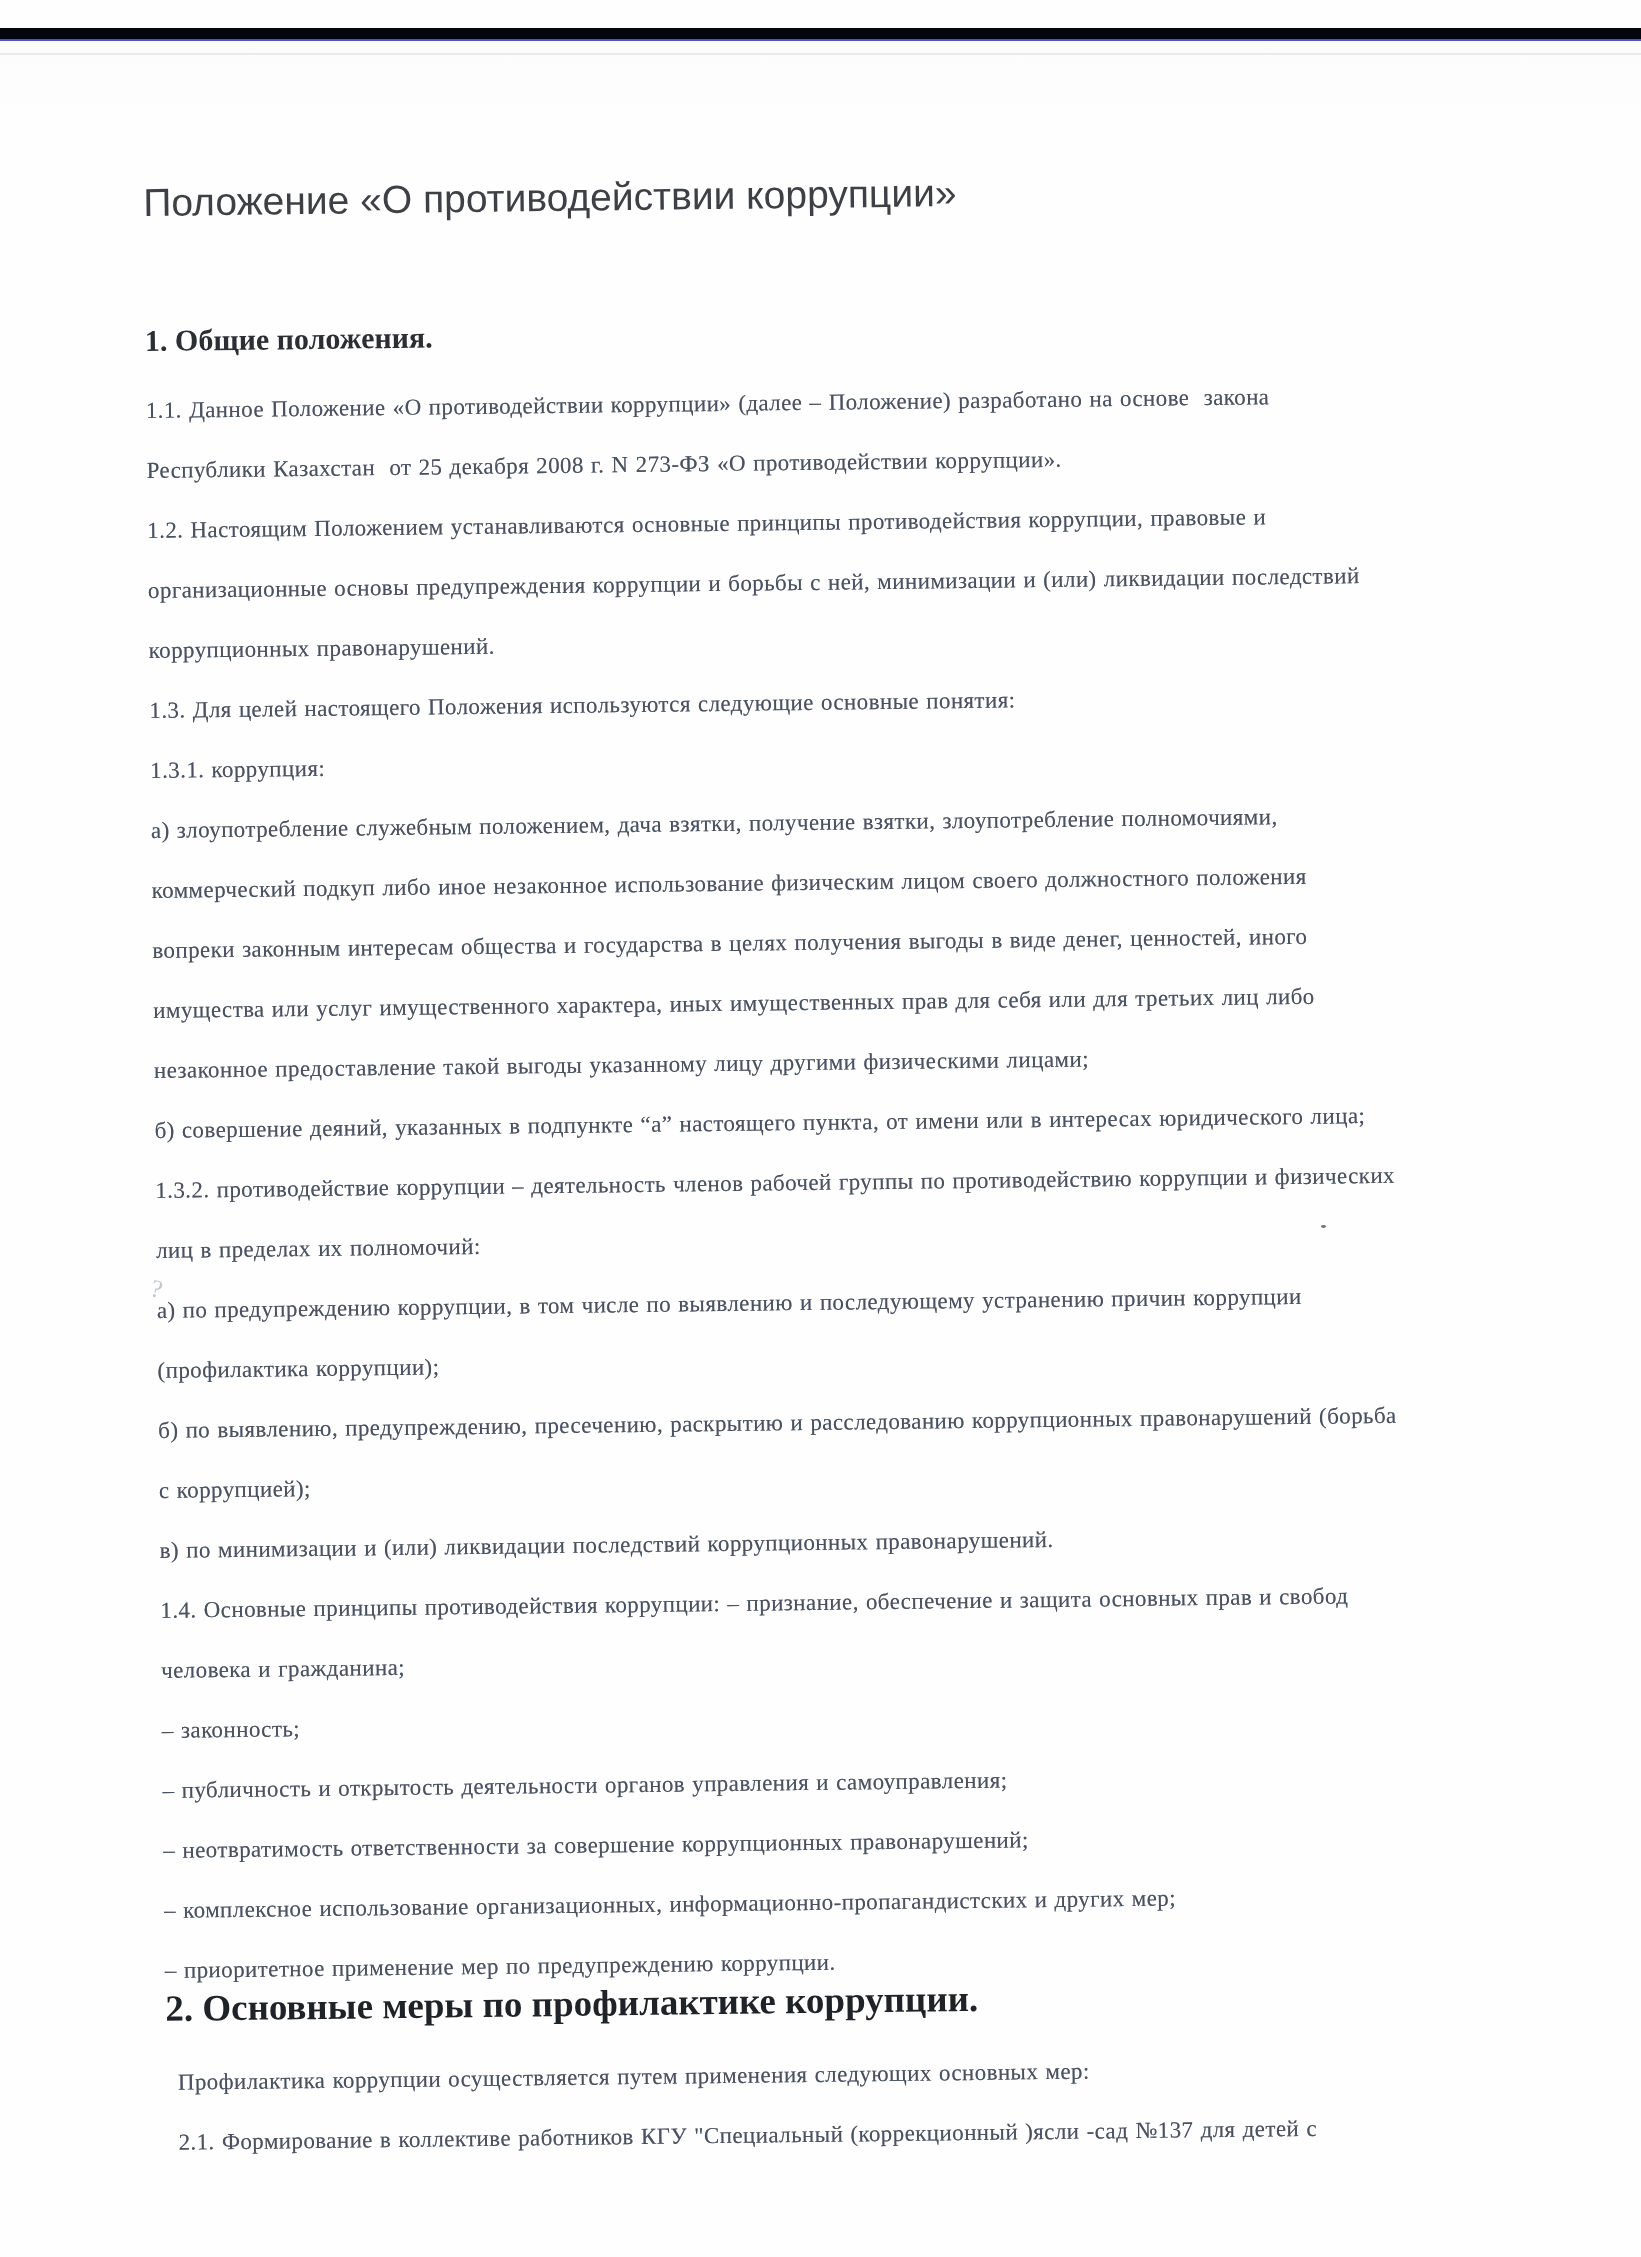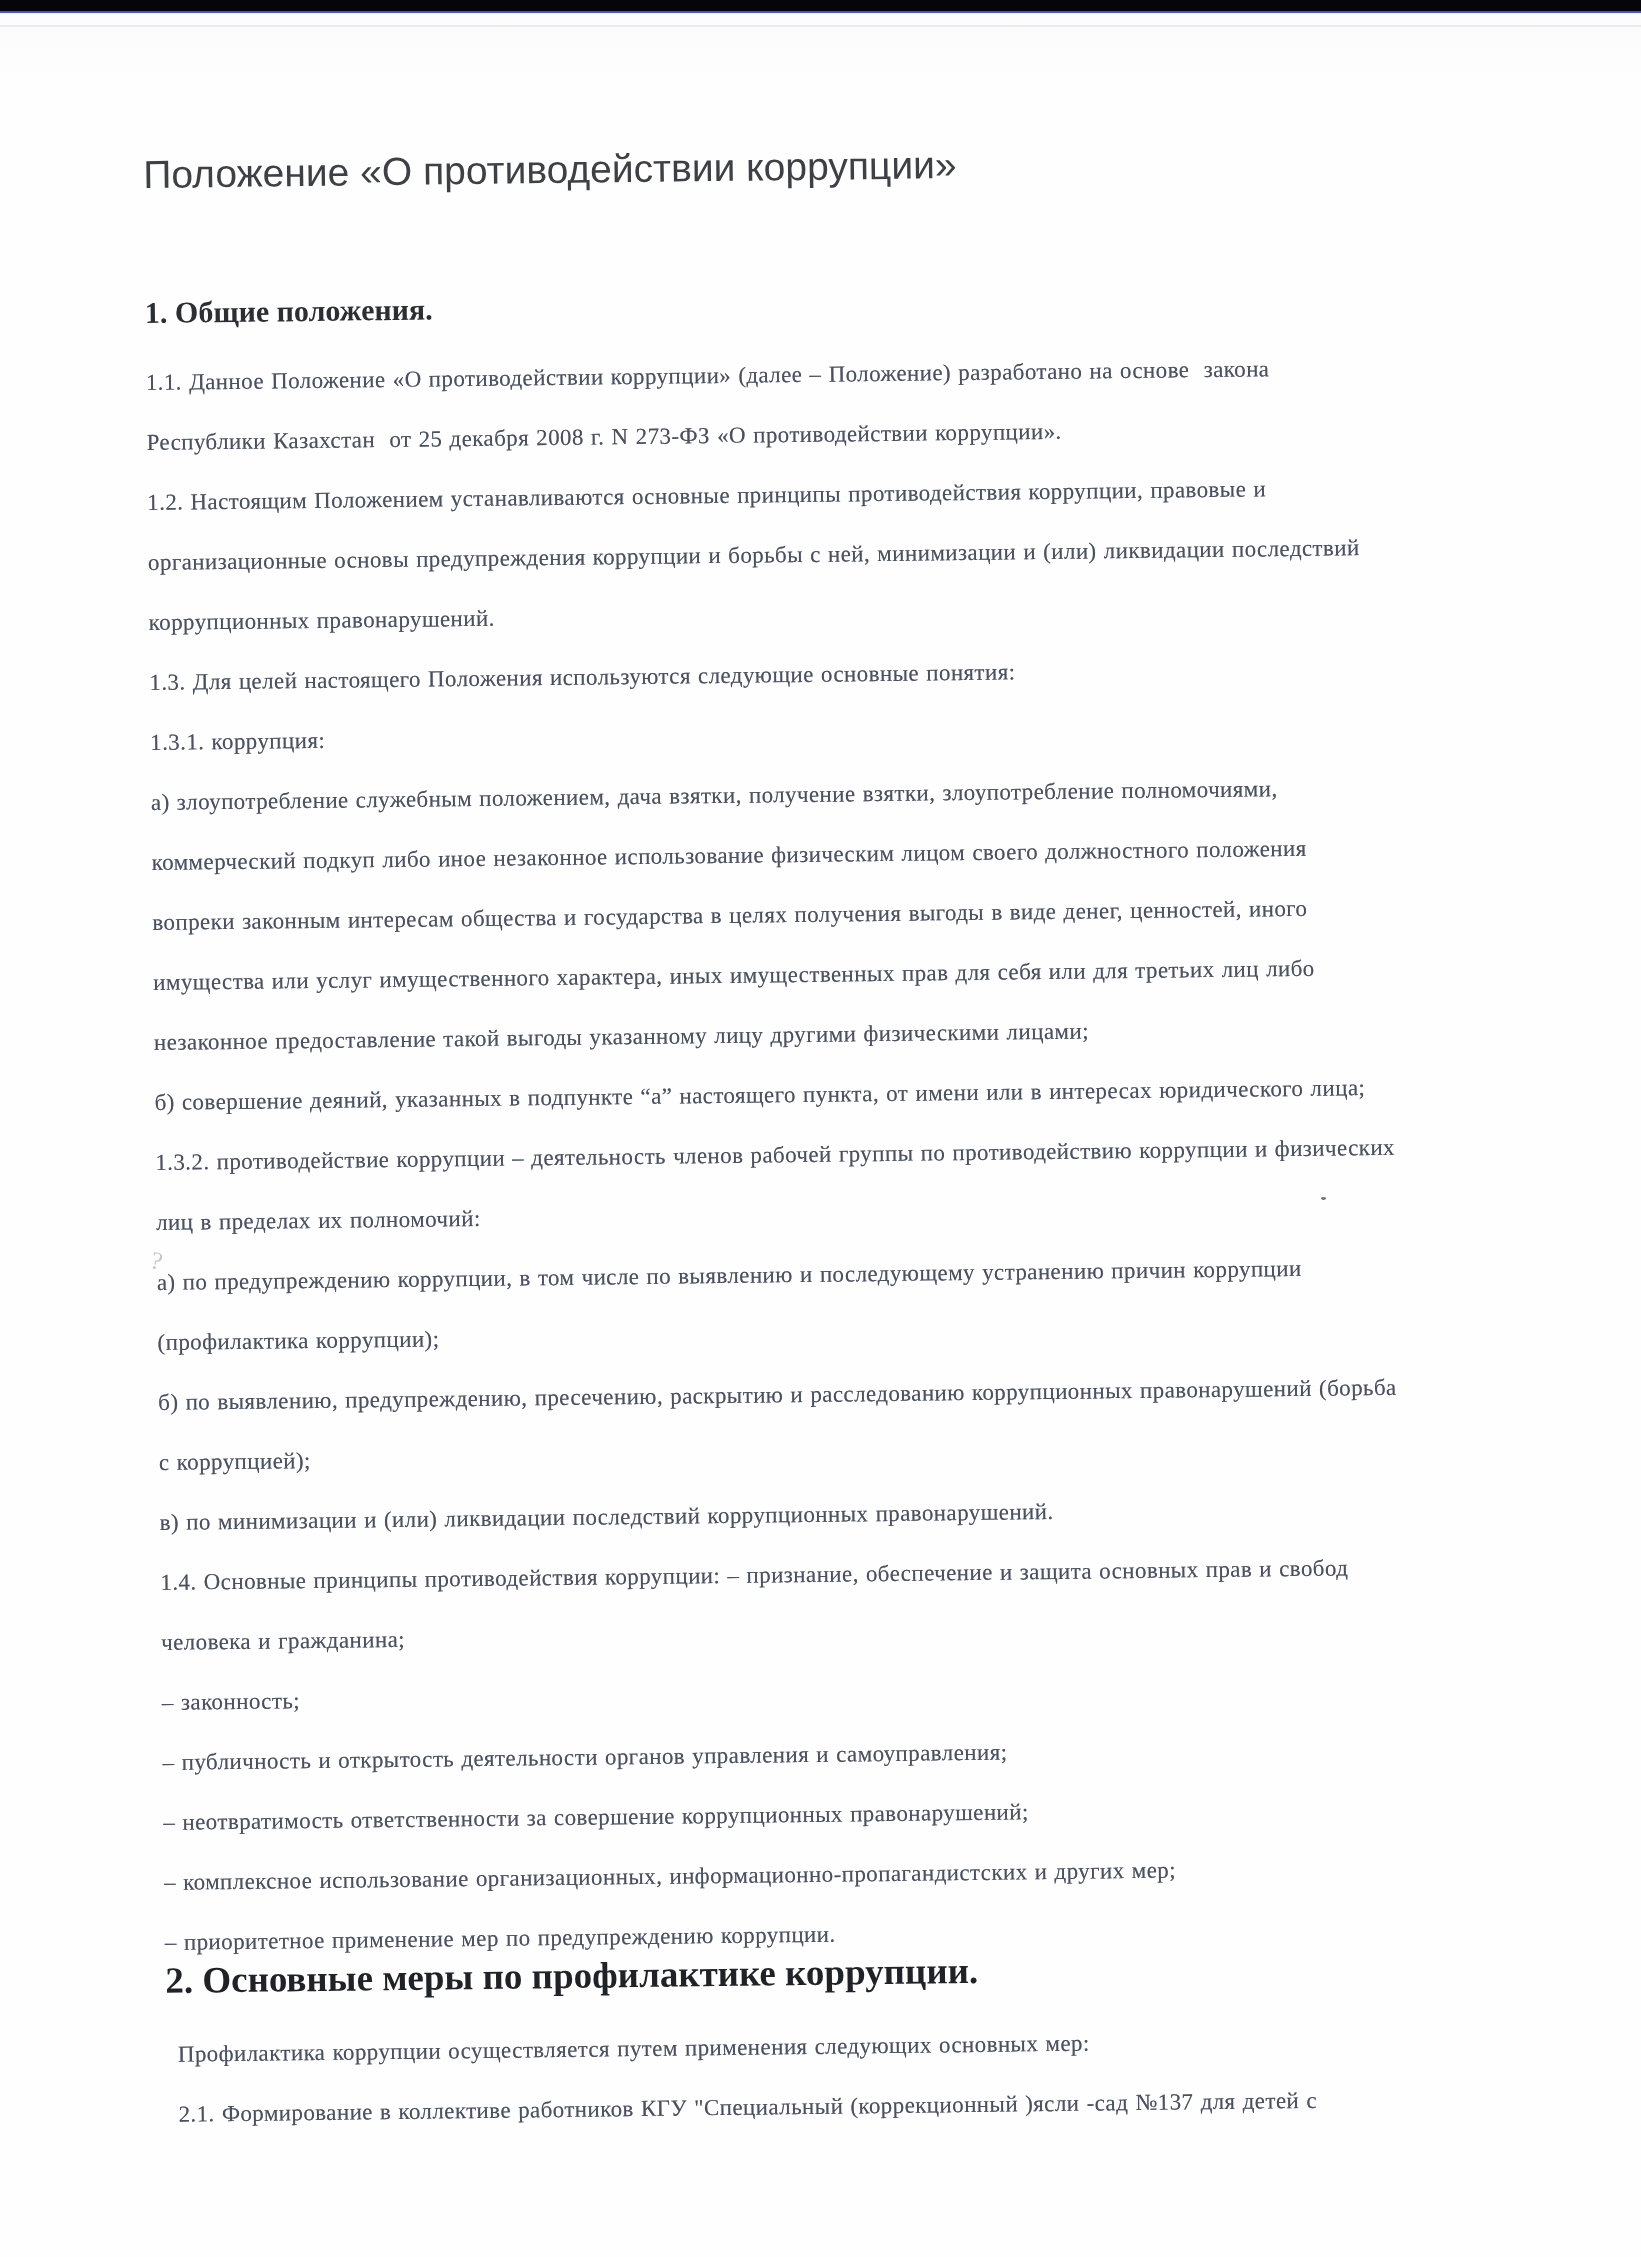--- a/index.html
+++ b/index.html
@@ -11,20 +11,21 @@
     height: 2257px;
     background: #fefefe;
     overflow: hidden;
     position: relative;
     font-family: "Liberation Serif", serif;
   }
   .page {
     position: absolute;
     inset: 0;
     background: linear-gradient(180deg, #fbfbfc 0%, #fefefe 4%, #fefefe 100%);
+    margin-top: 28px;
   }
   
   .scan-bar {
     position: absolute;
     left: 0; top: 0;
     width: 1641px; height: 10.6px;
     background: #05060a;
   }
   .scan-blue {
     position: absolute;

